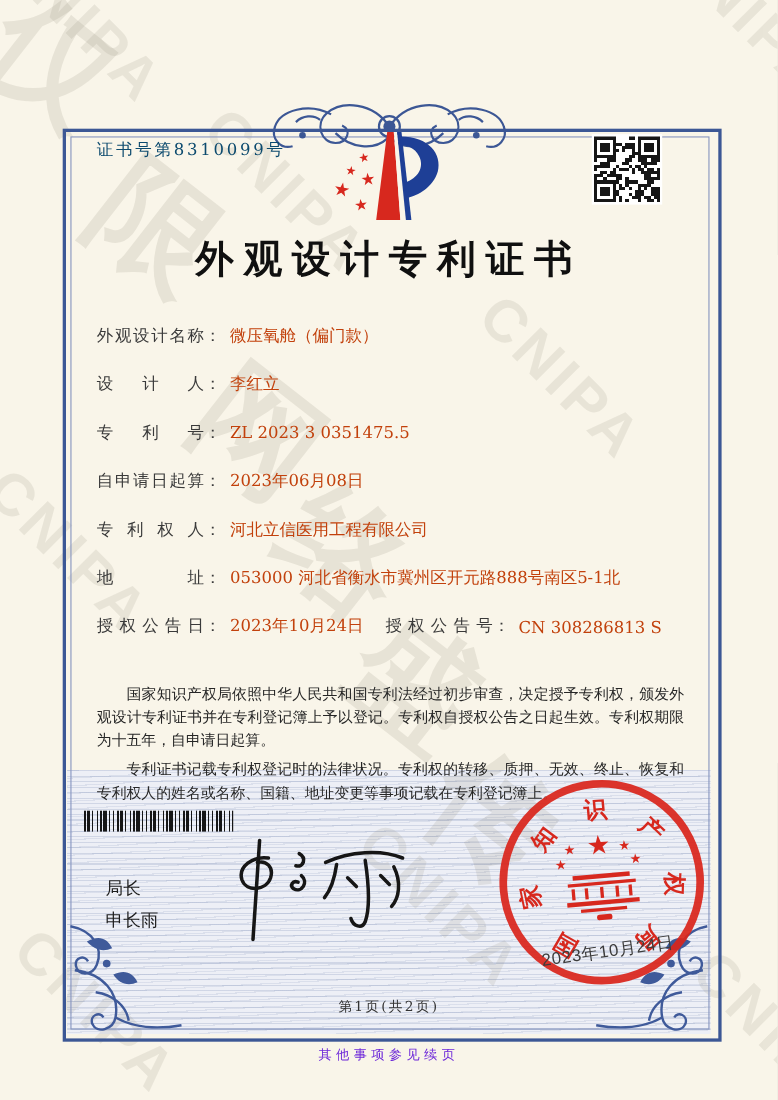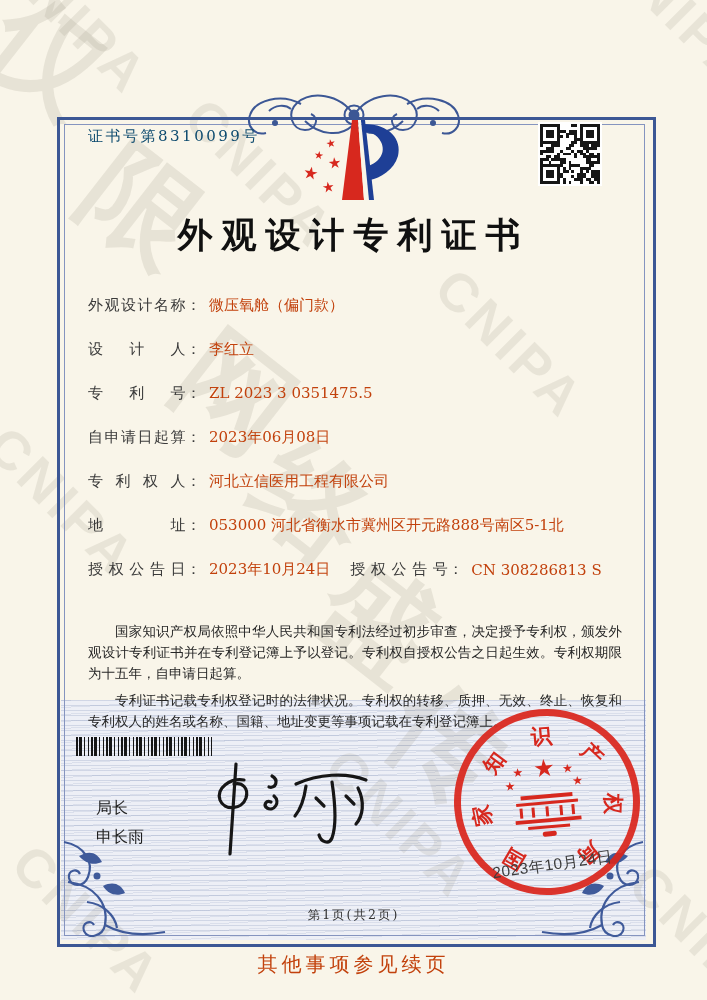--- a/index.html
+++ b/index.html
@@ -59,21 +59,21 @@
   .emblem .e{position:absolute;background:#d7281e;}
   .emblem .es{position:absolute;color:#d7281e;line-height:1;}
   .seal-arc{position:absolute;inset:0;}
   .seal-arc span{position:absolute;left:50%;top:50%;font-size:21px;font-weight:bold;color:#d7281e;}
   .seal-date{position:absolute;left:0;right:0;top:148px;text-align:center;font-size:15.5px;
              color:#3c3c3c;transform:rotate(-3deg);letter-spacing:.5px;
              font-family:"Liberation Sans","DejaVu Sans",sans-serif;}
   .page-no{position:absolute;left:0;right:0;top:907px;z-index:7;text-align:center;
            font-size:12.5px;letter-spacing:2px;color:#333;}
   .cont-note{position:absolute;left:0;right:0;top:951px;z-index:7;text-align:center;
-             font-size:20px;letter-spacing:4px;color:#c2410c;}
+             font-size:12px;letter-spacing:4px;color:#6d28d9;}
 </style>
 </head>
 <body>
 
 <div class="page">
 
   <div class="wm-layer">
     <span class="wm-brand" style="left:-18px;top:-12px">CNIPA</span>
     <span class="wm-brand" style="left:588px;top:-18px">CNIPA</span>
     <span class="wm-brand" style="left:168px;top:142px">CNIPA</span>

